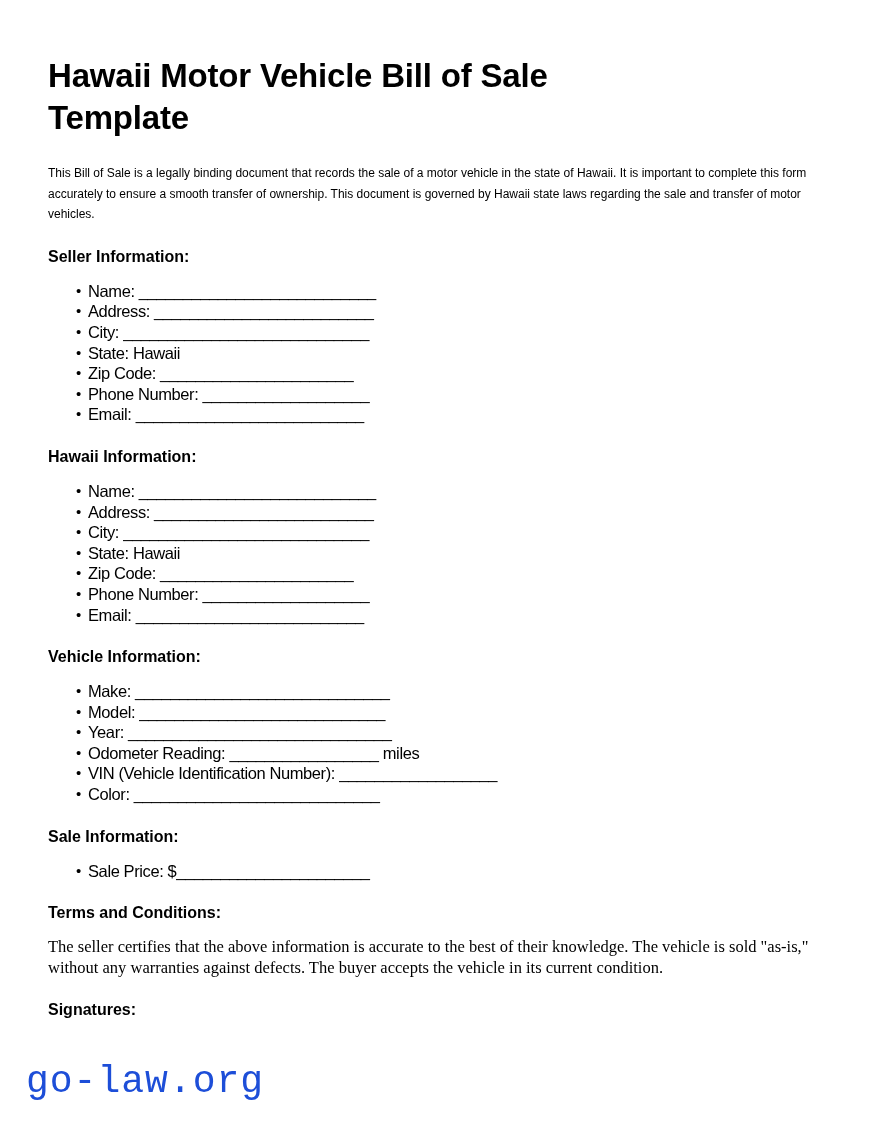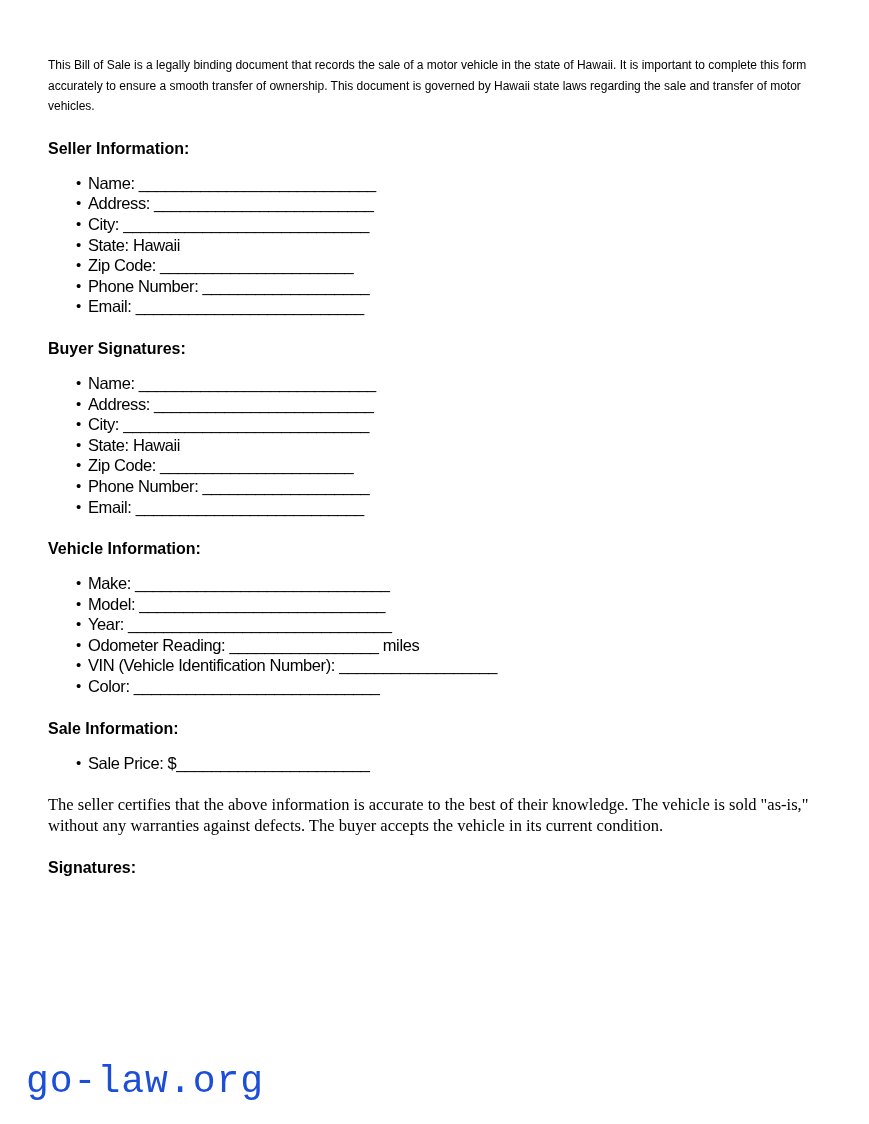--- a/index.html
+++ b/index.html
@@ -102,35 +102,36 @@
     letter-spacing: 1px;
     color: #1d4ed8;
     white-space: nowrap;
   }
 </style>
 </head>
 <body>
 
 <div class="page">
 
+  <h1 class="doc-title">Hawaii Motor Vehicle Bill of Sale Template</h1>
 
   <p class="intro">This Bill of Sale is a legally binding document that records the sale of a motor vehicle in the state of Hawaii. It is important to complete this form accurately to ensure a smooth transfer of ownership. This document is governed by Hawaii state laws regarding the sale and transfer of motor vehicles.</p>
 
   <h2 class="section-heading">Seller Information:</h2>
   <ul class="field-list">
     <li><span class="blank">Name: ___________________________</span></li>
     <li><span class="blank">Address: _________________________</span></li>
     <li><span class="blank">City: ____________________________</span></li>
     <li><span class="blank">State: Hawaii</span></li>
     <li><span class="blank">Zip Code: ______________________</span></li>
     <li><span class="blank">Phone Number: ___________________</span></li>
     <li><span class="blank">Email: __________________________</span></li>
   </ul>
 
-  <h2 class="section-heading">Buyer Signatures:</h2>
+  <h2 class="section-heading">Hawaii Information:</h2>
   <ul class="field-list">
     <li><span class="blank">Name: ___________________________</span></li>
     <li><span class="blank">Address: _________________________</span></li>
     <li><span class="blank">City: ____________________________</span></li>
     <li><span class="blank">State: Hawaii</span></li>
     <li><span class="blank">Zip Code: ______________________</span></li>
     <li><span class="blank">Phone Number: ___________________</span></li>
     <li><span class="blank">Email: __________________________</span></li>
   </ul>
 
@@ -142,19 +143,20 @@
     <li><span class="blank">Odometer Reading: _________________ miles</span></li>
     <li><span class="blank">VIN (Vehicle Identification Number): __________________</span></li>
     <li><span class="blank">Color: ____________________________</span></li>
   </ul>
 
   <h2 class="section-heading">Sale Information:</h2>
   <ul class="field-list">
     <li><span class="blank">Sale Price: $______________________</span></li>
   </ul>
 
+  <h2 class="section-heading">Terms and Conditions:</h2>
   <p class="terms-body">The seller certifies that the above information is accurate to the best of their knowledge. The vehicle is sold "as-is," without any warranties against defects. The buyer accepts the vehicle in its current condition.</p>
 
   <h2 class="sig-heading">Signatures:</h2>
 
 </div>
 
 <div class="watermark">go-law.org</div>
 
 </body></html>

